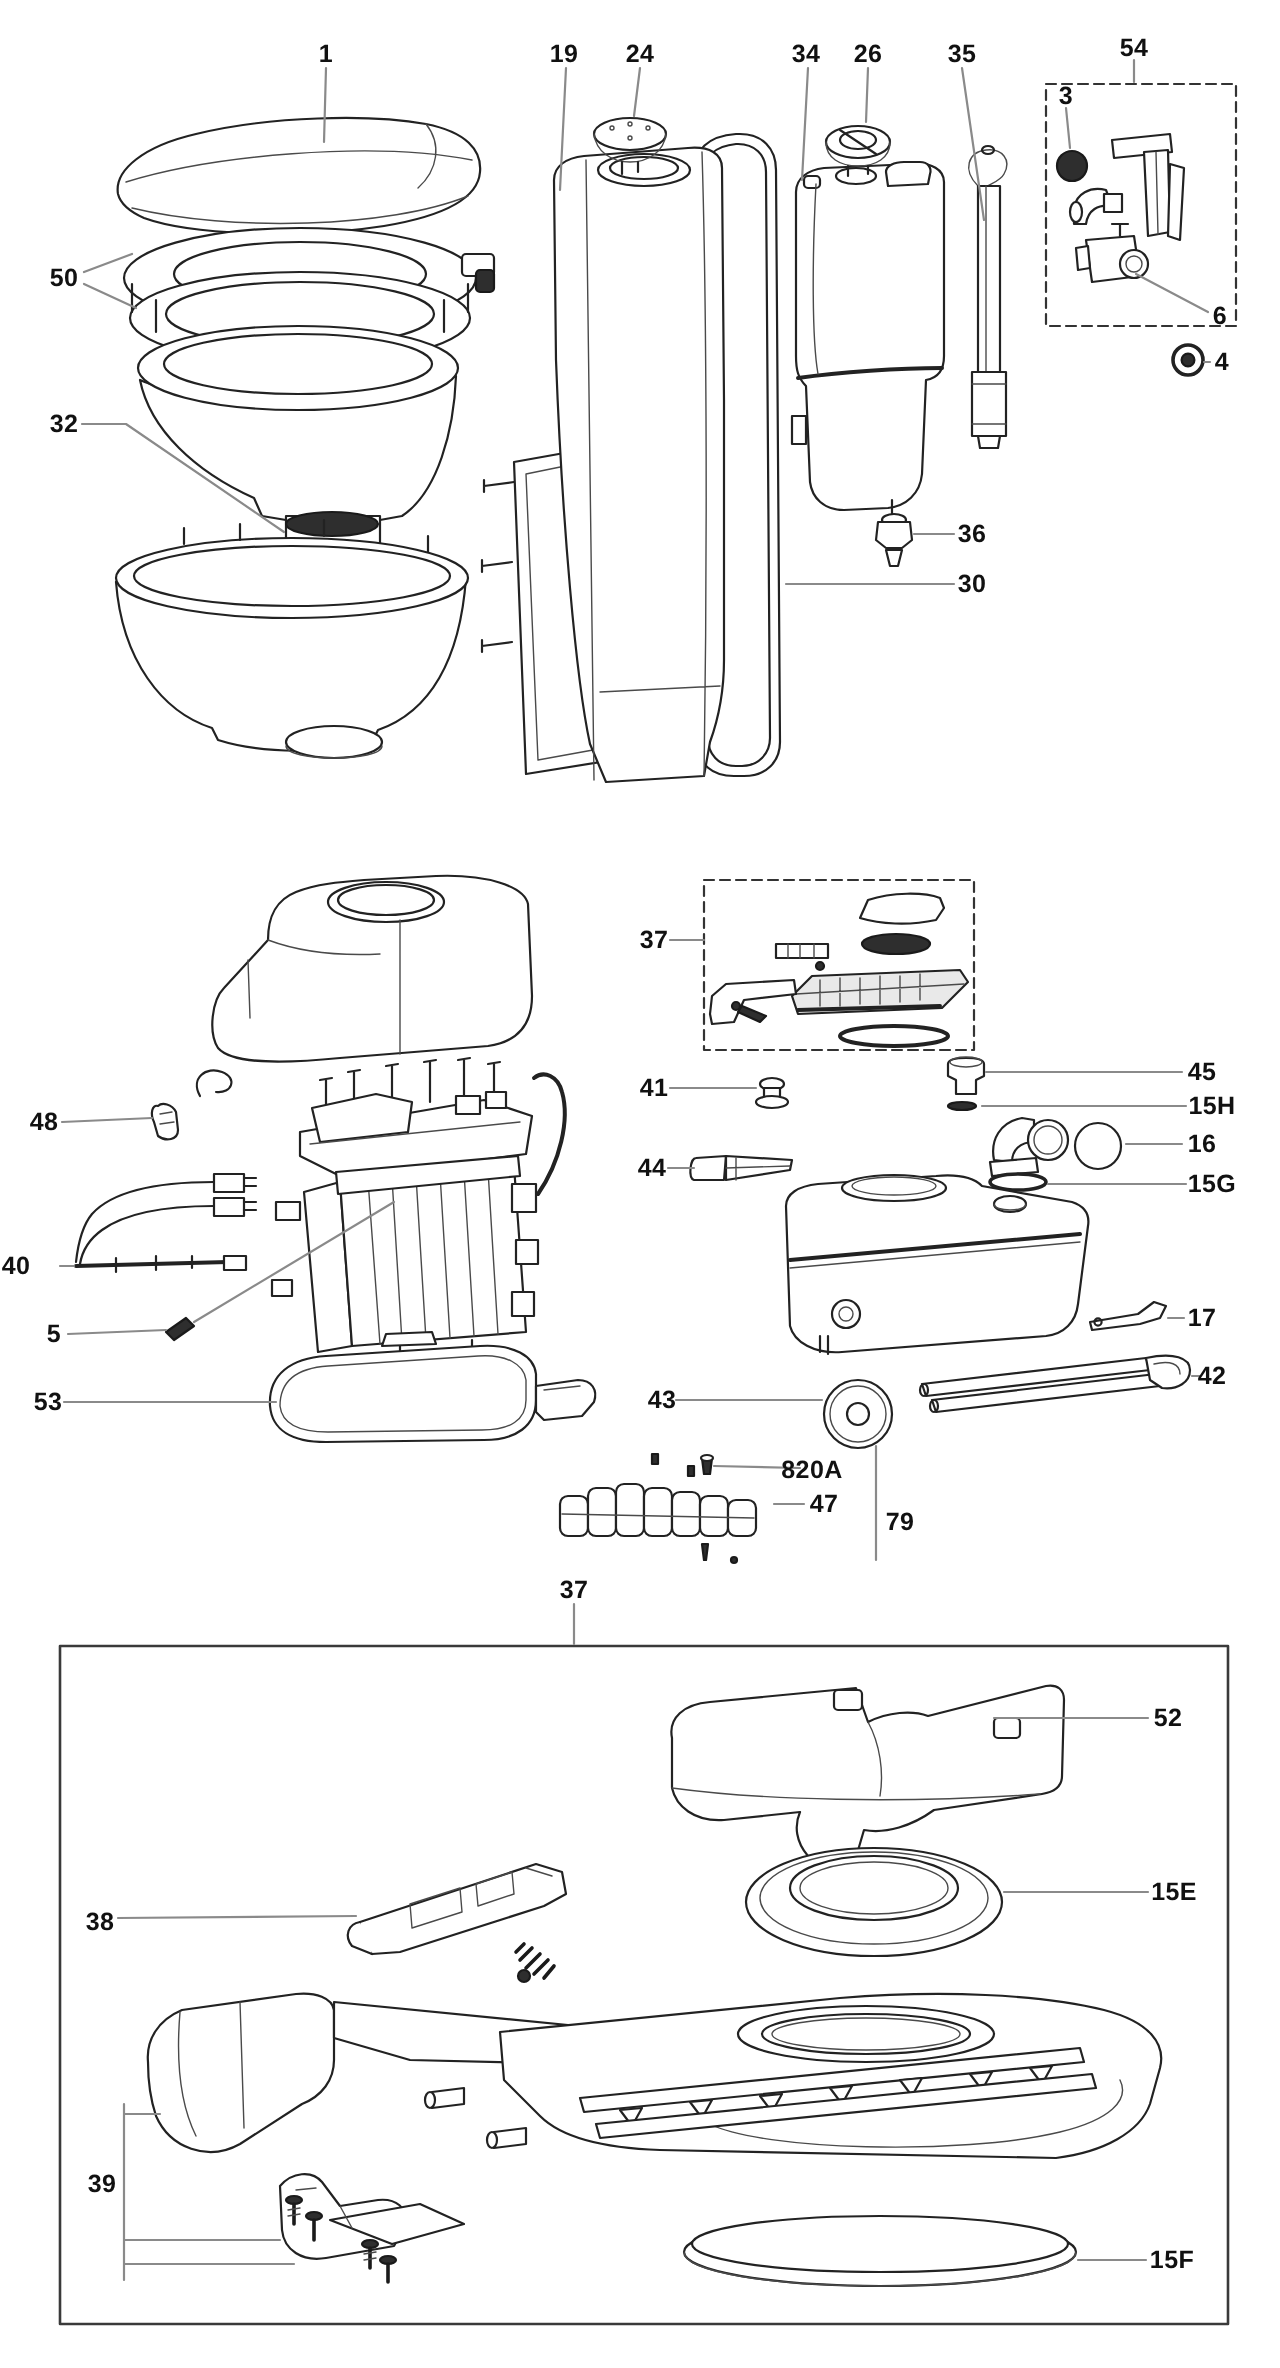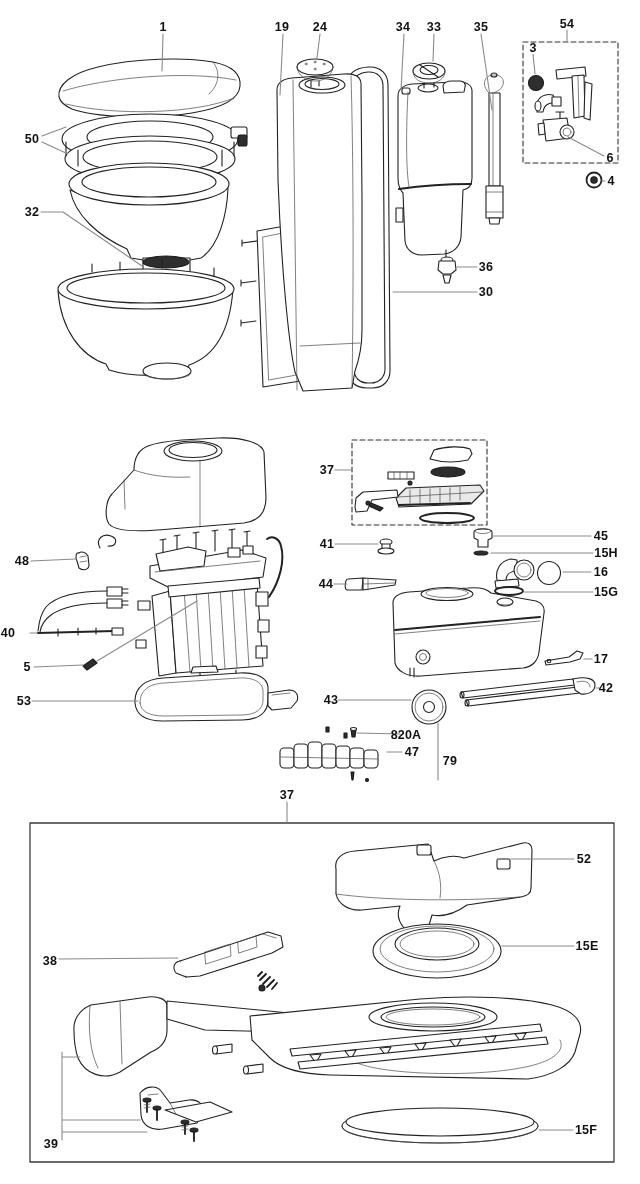--- a/index.html
+++ b/index.html
@@ -359,21 +359,21 @@
              M539,1130 L573,1130"></path>
   </g>
 </svg>
 
   <div class="lbl" style="left:163px;top:27px">1</div>
   <div class="lbl" style="left:32px;top:139px">50</div>
   <div class="lbl" style="left:32px;top:212px">32</div>
   <div class="lbl" style="left:282px;top:27px">19</div>
   <div class="lbl" style="left:320px;top:27px">24</div>
   <div class="lbl" style="left:403px;top:27px">34</div>
-  <div class="lbl" style="left:434px;top:27px">33</div>
+  <div class="lbl" style="left:434px;top:27px">26</div>
   <div class="lbl" style="left:481px;top:27px">35</div>
   <div class="lbl" style="left:567px;top:24px">54</div>
   <div class="lbl" style="left:533px;top:48px">3</div>
   <div class="lbl" style="left:610px;top:158px">6</div>
   <div class="lbl" style="left:611px;top:181px">4</div>
   <div class="lbl" style="left:486px;top:267px">36</div>
   <div class="lbl" style="left:486px;top:292px">30</div>
 
   <div class="lbl" style="left:327px;top:470px">37</div>
   <div class="lbl" style="left:22px;top:561px">48</div>
@@ -390,15 +390,15 @@
   <div class="lbl" style="left:606px;top:688px">42</div>
   <div class="lbl" style="left:331px;top:700px">43</div>
   <div class="lbl" style="left:406px;top:735px">820A</div>
   <div class="lbl" style="left:412px;top:752px">47</div>
   <div class="lbl" style="left:450px;top:761px">79</div>
 
   <div class="lbl" style="left:287px;top:795px">37</div>
   <div class="lbl" style="left:584px;top:859px">52</div>
   <div class="lbl" style="left:587px;top:946px">15E</div>
   <div class="lbl" style="left:50px;top:961px">38</div>
-  <div class="lbl" style="left:51px;top:1144px">39</div>
+  <div class="lbl" style="left:51px;top:1092px">39</div>
   <div class="lbl" style="left:586px;top:1130px">15F</div>
 </div>
 
 </body></html>

